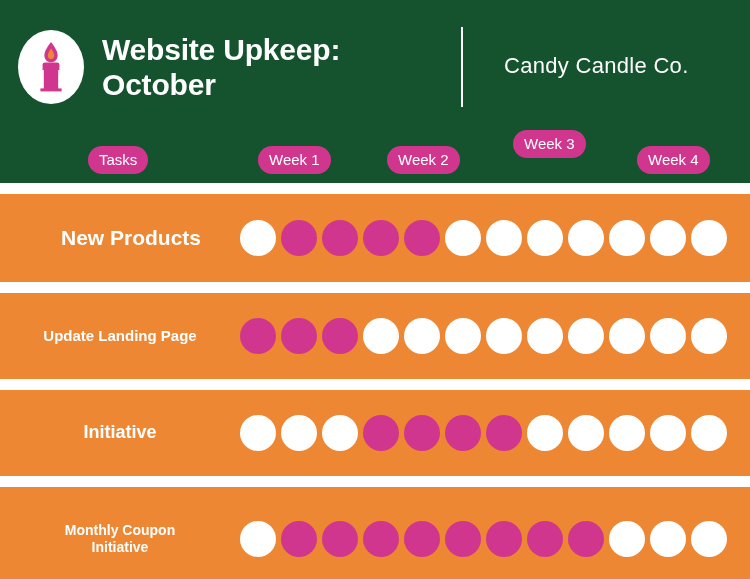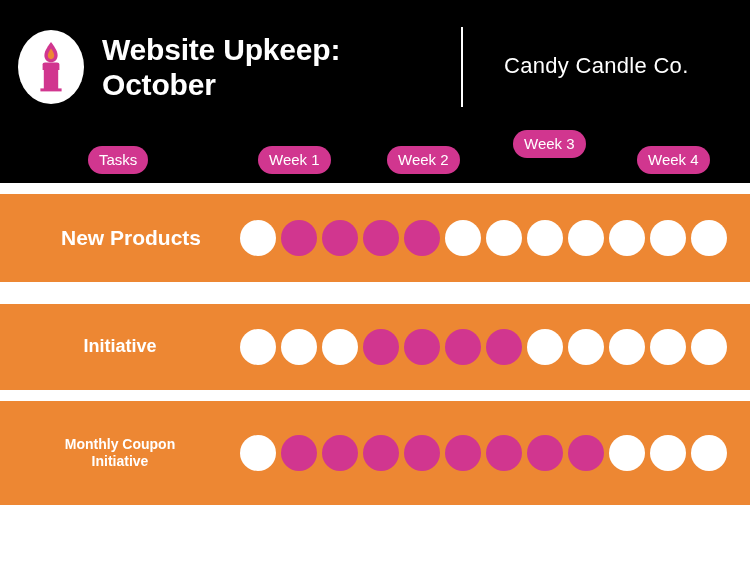--- a/index.html
+++ b/index.html
@@ -21,21 +21,21 @@
     background: #ffffff;
   }
 
   
   .header {
     position: absolute;
     left: 0;
     top: 0;
     width: 750px;
     height: 183px;
-    background: #000000;
+    background: #14532d;
     box-sizing: border-box;
   }
   .brand {
     position: absolute;
     left: 18px;
     top: 28px;
     display: flex;
     align-items: center;
     height: 78px;
   }
@@ -218,20 +218,37 @@
           <div class="dot off"></div>
           <div class="dot off"></div>
           <div class="dot off"></div>
           <div class="dot off"></div>
           <div class="dot off"></div>
         </div>
     </div>
 
     <div class="row-spacer"></div>
 
+    <div class="row row-1 r1">
+      <div class="row-label">Update Landing Page</div>
+      <div class="dots">
+          <div class="dot on"></div>
+          <div class="dot on"></div>
+          <div class="dot on"></div>
+          <div class="dot off"></div>
+          <div class="dot off"></div>
+          <div class="dot off"></div>
+          <div class="dot off"></div>
+          <div class="dot off"></div>
+          <div class="dot off"></div>
+          <div class="dot off"></div>
+          <div class="dot off"></div>
+          <div class="dot off"></div>
+        </div>
+    </div>
 
     <div class="row-spacer"></div>
 
     <div class="row row-2 r2">
       <div class="row-label">Initiative</div>
       <div class="dots">
           <div class="dot off"></div>
           <div class="dot off"></div>
           <div class="dot off"></div>
           <div class="dot on"></div>

